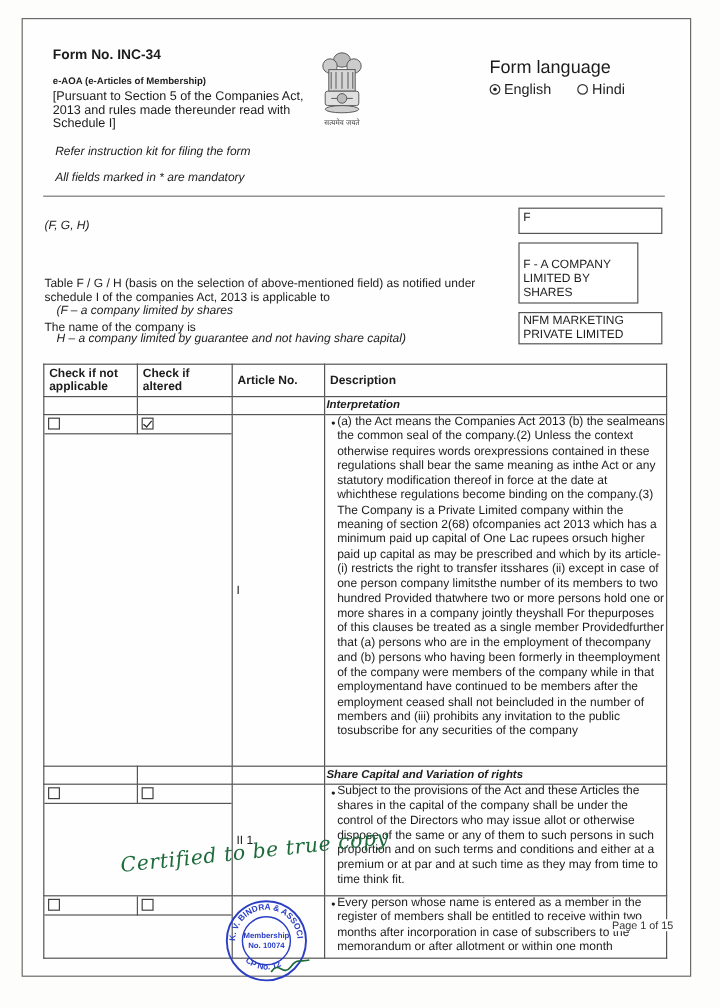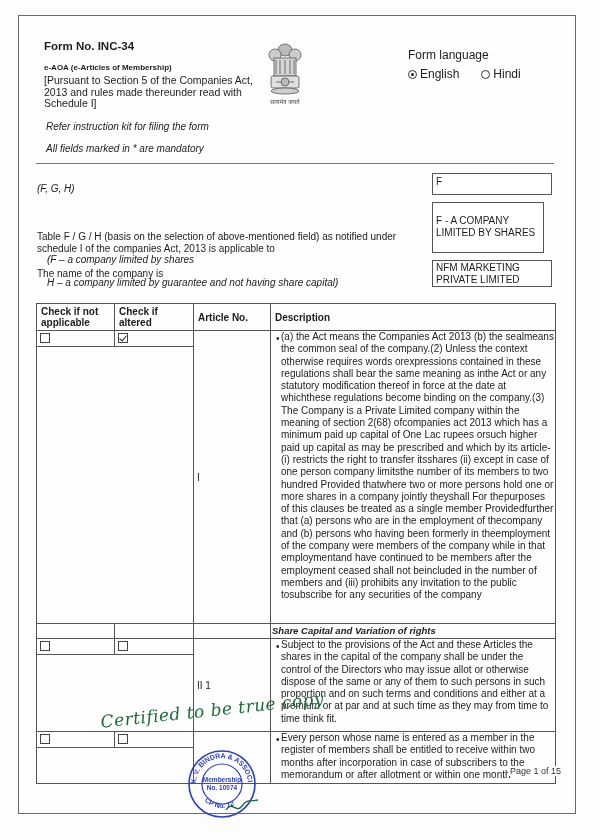--- a/index.html
+++ b/index.html
@@ -13,21 +13,21 @@
 
   
   .form-no { position: absolute; left: 44px; top: 40px; font-size: 11.5px; font-weight: bold; }
   .form-sub { position: absolute; left: 44px; top: 63px; font-size: 8px; font-weight: bold; }
   .form-pursuant { position: absolute; left: 44px; top: 75px; width: 225px; font-size: 10.5px; line-height: 11.5px; }
   .form-refer { position: absolute; left: 46px; top: 121px; font-size: 10px; font-style: italic; }
   .form-mandatory { position: absolute; left: 46px; top: 143px; font-size: 10px; font-style: italic; }
 
   .emblem { position: absolute; left: 262px; top: 38px; width: 46px; height: 70px; }
 
-  .lang-label { position: absolute; left: 408px; top: 48px; font-size: 12px; }
+  .lang-label { position: absolute; left: 408px; top: 48px; font-size: 15px; }
   .lang-options { position: absolute; left: 408px; top: 67px; font-size: 12px; display: flex; gap: 22px; }
   .radio-opt { display: flex; align-items: center; gap: 3px; }
   .radio { width: 9px; height: 9px; border: 1px solid #333; border-radius: 50%; position: relative; background: #fff; }
   .radio.on::after { content: ""; position: absolute; left: 2px; top: 2px; width: 3px; height: 3px; border-radius: 50%; background: #222; }
 
   .hr-line { position: absolute; left: 36px; top: 163px; width: 518px; height: 1px; background: #777; }
 
   
   .field-label { position: absolute; font-size: 10px; line-height: 11.5px; }
   .field-label i { font-style: italic; }
@@ -113,21 +113,21 @@
   <i>(F, G, H)</i>
 </div>
 <div class="field-box" style="left:432px; top:173px; width:120px; height:22px;">F</div>
 
 <div class="field-label" style="left:37px; top:199px; width:360px;margin-top:32px;">
   <span>Table F / G / H (basis on the selection of above-mentioned field) as notified under schedule I of the companies Act, 2013 is applicable to</span><br>
   <i style="padding-left:10px; display:inline-block;">(F – a company limited by shares</i><br>
   <br>
   <i style="padding-left:10px; display:inline-block;">H – a company limited by guarantee and not having share capital)</i>
 </div>
-<div class="field-box" style="left:432px; top:202px; width:112px; height:51px; padding-top:12px;">F - A COMPANY LIMITED BY SHARES</div>
+<div class="field-box" style="left:432px; top:202px; width:100px; height:51px; padding-top:12px;">F - A COMPANY LIMITED BY SHARES</div>
 
 <div class="field-label" style="left:37px; top:268px;">The name of the company is</div>
 <div class="field-box" style="left:432px; top:260px; width:120px; height:27px; padding-top:1px;">NFM MARKETING PRIVATE LIMITED</div>
 
 <table class="art-table">
   <colgroup>
     <col style="width:78px">
       <col style="width:79px">
       <col style="width:77px">
       <col style="width:285px">
@@ -135,20 +135,26 @@
   <thead>
     <tr>
       <th>Check if not applicable</th>
       <th>Check if altered</th>
       <th>Article No.</th>
       <th>Description</th>
     </tr>
   </thead>
   <tbody>
 
+    <tr class="section-row">
+      <td></td>
+        <td></td>
+        <td></td>
+      <td class="section-title">Interpretation</td>
+    </tr>
     <tr style="height:293px;">
       <td colspan="2" style="padding:0;">
         <div style="display:flex;">
           <div class="cb-line" style="width:78px; border-right:1px solid #555;">
               <span class="chk"></span>
             </div>
           <div class="cb-line" style="width:79px;">
               <span class="chk on"></span>
             </div>
         </div>

